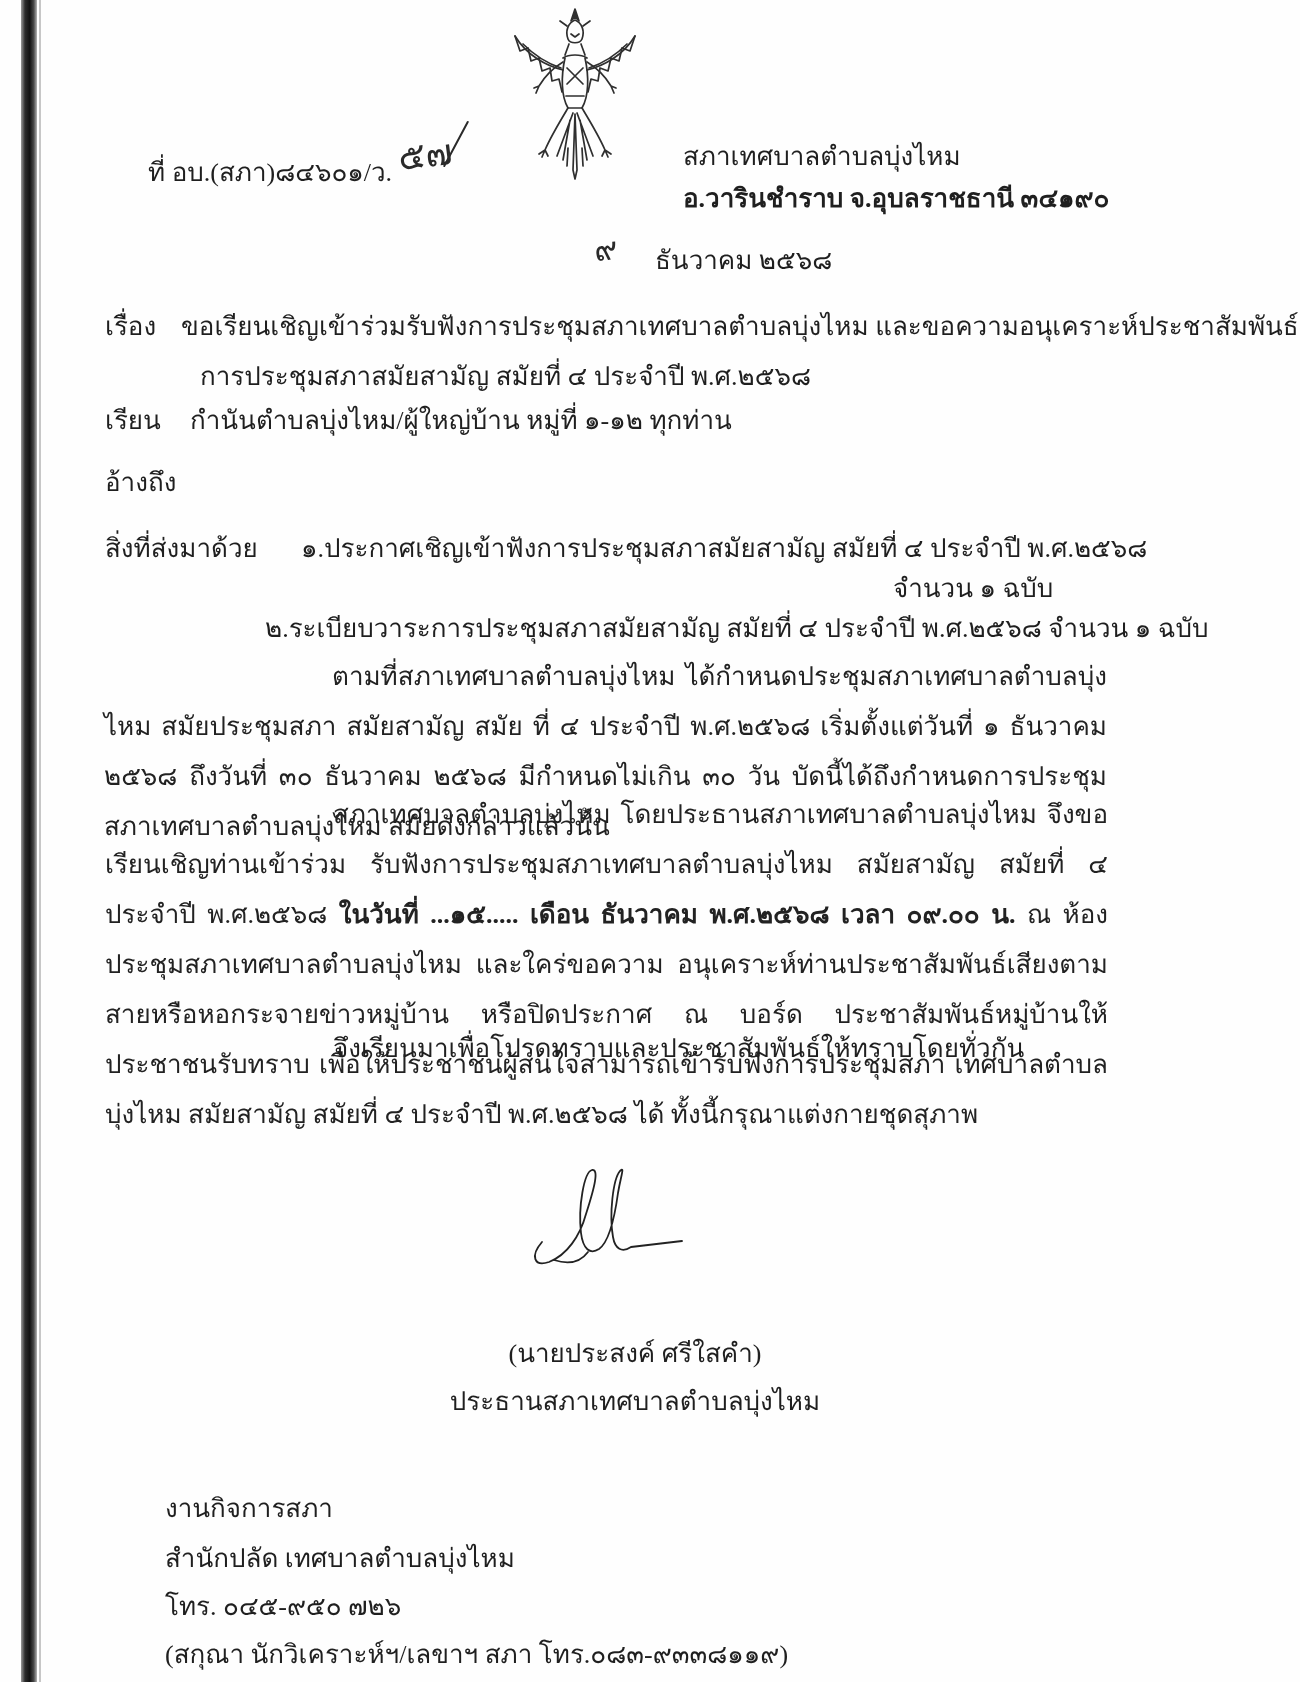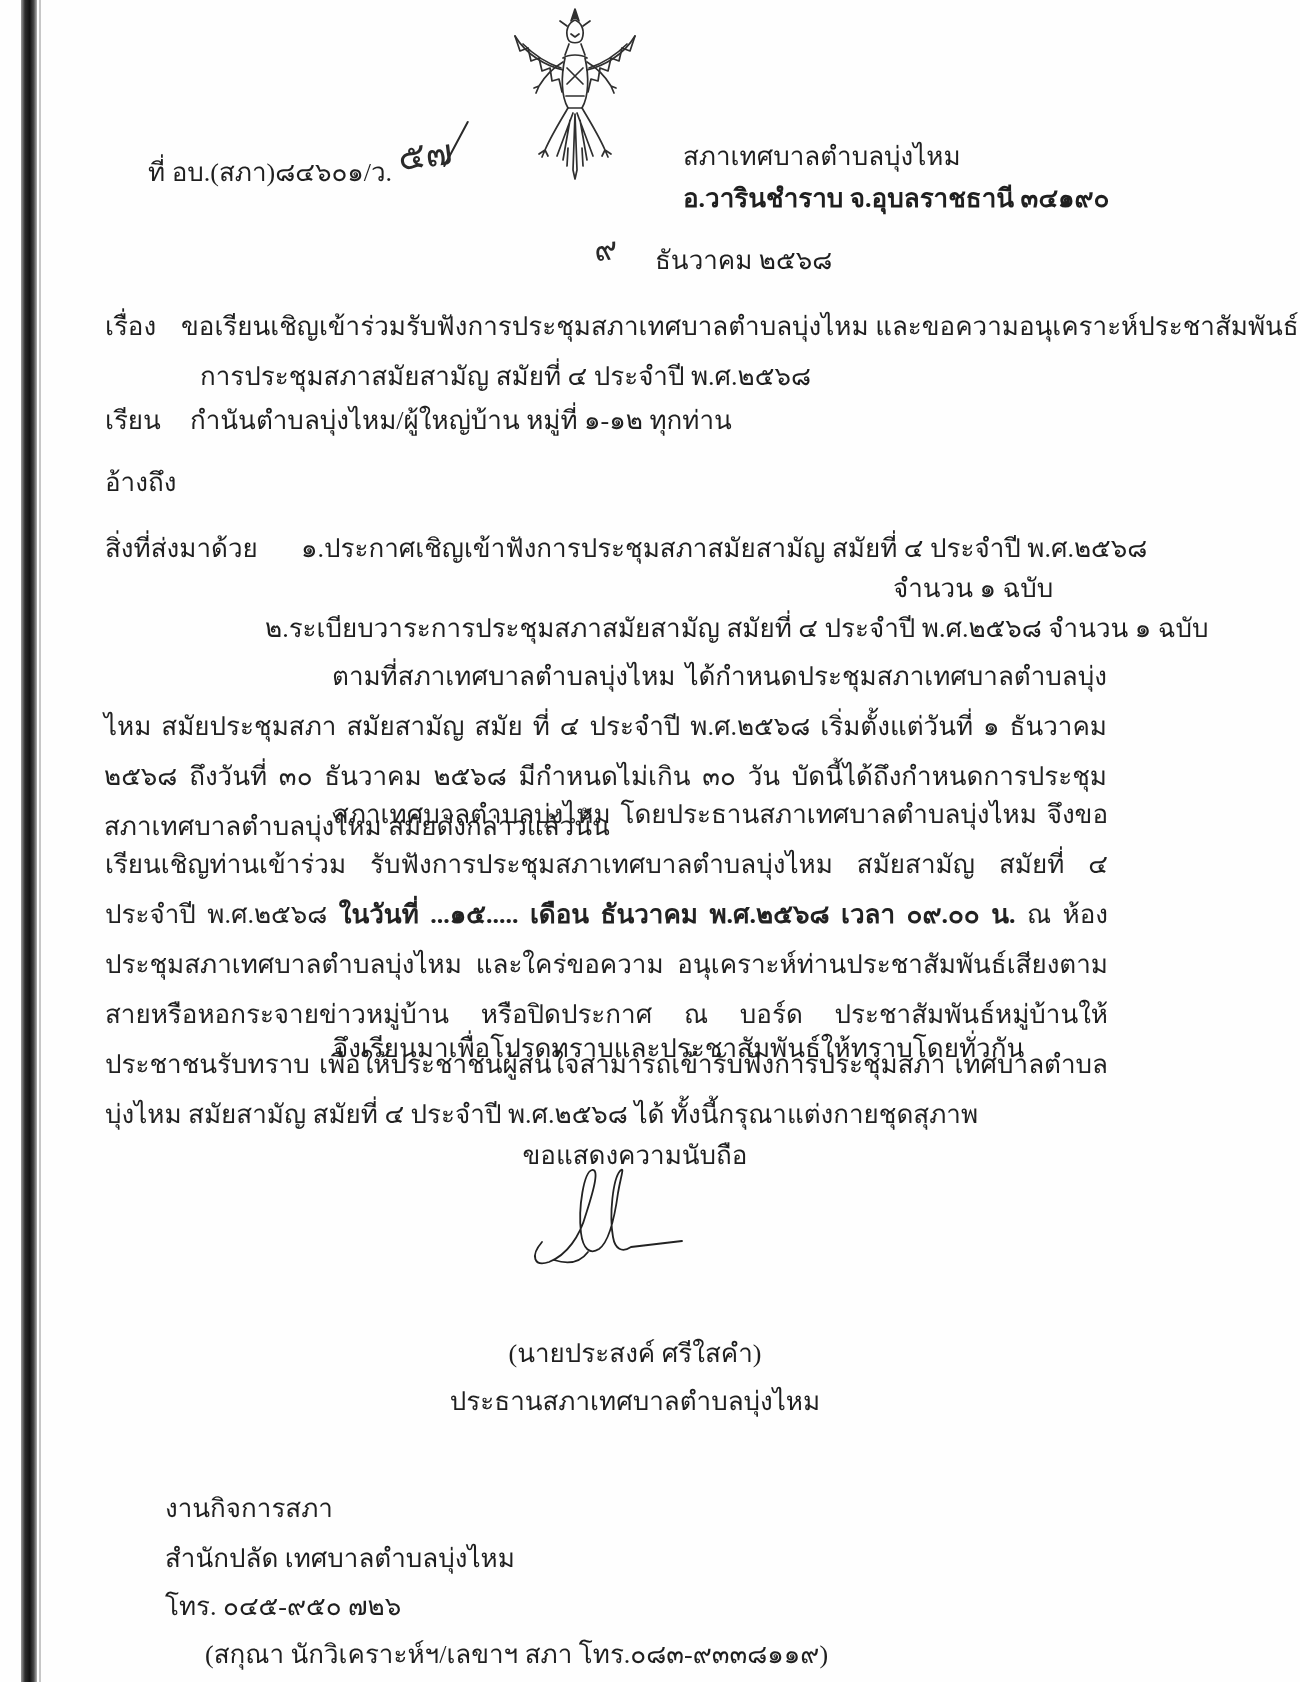--- a/index.html
+++ b/index.html
@@ -105,32 +105,31 @@
   <div class="line" style="left:265px;top:526px;margin-left:36px;">๑.ประกาศเชิญเข้าฟังการประชุมสภาสมัยสามัญ สมัยที่ ๔ ประจำปี พ.ศ.๒๕๖๘</div>
   <div class="line" style="left:893px;top:566px;">จำนวน ๑ ฉบับ</div>
   <div class="line" style="left:265px;top:606px;">๒.ระเบียบวาระการประชุมสภาสมัยสามัญ สมัยที่ ๔ ประจำปี พ.ศ.๒๕๖๘ จำนวน  ๑ ฉบับ</div>
 
   <div class="para" style="left:104px;top:652px;width:1003px;text-indent:228px;">ตามที่สภาเทศบาลตำบลบุ่งไหม ได้กำหนดประชุมสภาเทศบาลตำบลบุ่งไหม สมัยประชุมสภา สมัยสามัญ สมัย ที่ ๔ ประจำปี พ.ศ.๒๕๖๘ เริ่มตั้งแต่วันที่ ๑ ธันวาคม ๒๕๖๘ ถึงวันที่ ๓๐ ธันวาคม ๒๕๖๘ มีกำหนดไม่เกิน ๓๐ วัน บัดนี้ได้ถึงกำหนดการประชุมสภาเทศบาลตำบลบุ่งไหม สมัยดังกล่าวแล้วนั้น</div>
 
   <div class="para" style="left:105px;top:790px;width:1003px;text-indent:228px;"><span>สภาเทศบาลตำบลบุ่งไหม โดยประธานสภาเทศบาลตำบลบุ่งไหม จึงขอเรียนเชิญท่านเข้าร่วม รับฟังการประชุมสภาเทศบาลตำบลบุ่งไหม สมัยสามัญ สมัยที่ ๔ ประจำปี พ.ศ.๒๕๖๘  </span><span class="bold">ในวันที่ ...๑๕..... เดือน ธันวาคม พ.ศ.๒๕๖๘ เวลา ๐๙.๐๐ น.</span><span> ณ ห้องประชุมสภาเทศบาลตำบลบุ่งไหม และใคร่ขอความ อนุเคราะห์ท่านประชาสัมพันธ์เสียงตามสายหรือหอกระจายข่าวหมู่บ้าน หรือปิดประกาศ ณ บอร์ด ประชาสัมพันธ์หมู่บ้านให้ประชาชนรับทราบ เพื่อให้ประชาชนผู้สนใจสามารถเข้ารับฟังการประชุมสภา เทศบาลตำบลบุ่งไหม สมัยสามัญ สมัยที่ ๔ ประจำปี พ.ศ.๒๕๖๘ ได้ ทั้งนี้กรุณาแต่งกายชุดสุภาพ</span></div>
 
   <div class="line" style="left:333px;top:1026px;">จึงเรียนมาเพื่อโปรดทราบและประชาสัมพันธ์ให้ทราบโดยทั่วกัน</div>
 
-  <div class="center-wide" style="top:1134px;">ขอแสดงความนับถือ</div>
 
   <div class="abs" style="left:522px;top:1162px;width:175px;height:115px;">
     <svg viewBox="0 0 175 115" width="175" height="115">
       <g stroke="#222" stroke-width="1.8" fill="none" stroke-linecap="round" stroke-linejoin="round">
         <path d="M20,80 C8,94 12,105 27,100 C45,93 58,74 64,52 C73,24 77,7 70,8 C62,10 56,45 59,71 C61,87 68,93 77,87 C87,80 93,53 96,31 C99,13 103,4 98,9 C91,17 87,53 91,75 C93,87 100,91 109,85 L160,79"></path>
         <path d="M32,98 C50,104 60,98 66,90"></path>
       </g>
     </svg>
   </div>
 
   <div class="center-wide" style="top:1332px;">(นายประสงค์  ศรีใสคำ)</div>
   <div class="center-wide" style="top:1380px;">ประธานสภาเทศบาลตำบลบุ่งไหม</div>
 
   <div class="line" style="left:165px;top:1486px;">งานกิจการสภา</div>
   <div class="line" style="left:165px;top:1536px;">สำนักปลัด เทศบาลตำบลบุ่งไหม</div>
   <div class="line" style="left:165px;top:1584px;">โทร. ๐๔๕-๙๕๐ ๗๒๖</div>
-  <div class="line" style="left:165px;top:1632px;margin-left:40px;">(สกุณา นักวิเคราะห์ฯ/เลขาฯ สภา โทร.๐๘๓-๙๓๓๘๑๑๙)</div>
+  <div class="line" style="left:165px;top:1632px;">(สกุณา นักวิเคราะห์ฯ/เลขาฯ สภา โทร.๐๘๓-๙๓๓๘๑๑๙)</div>
 
 </div>
 
 </body></html>

